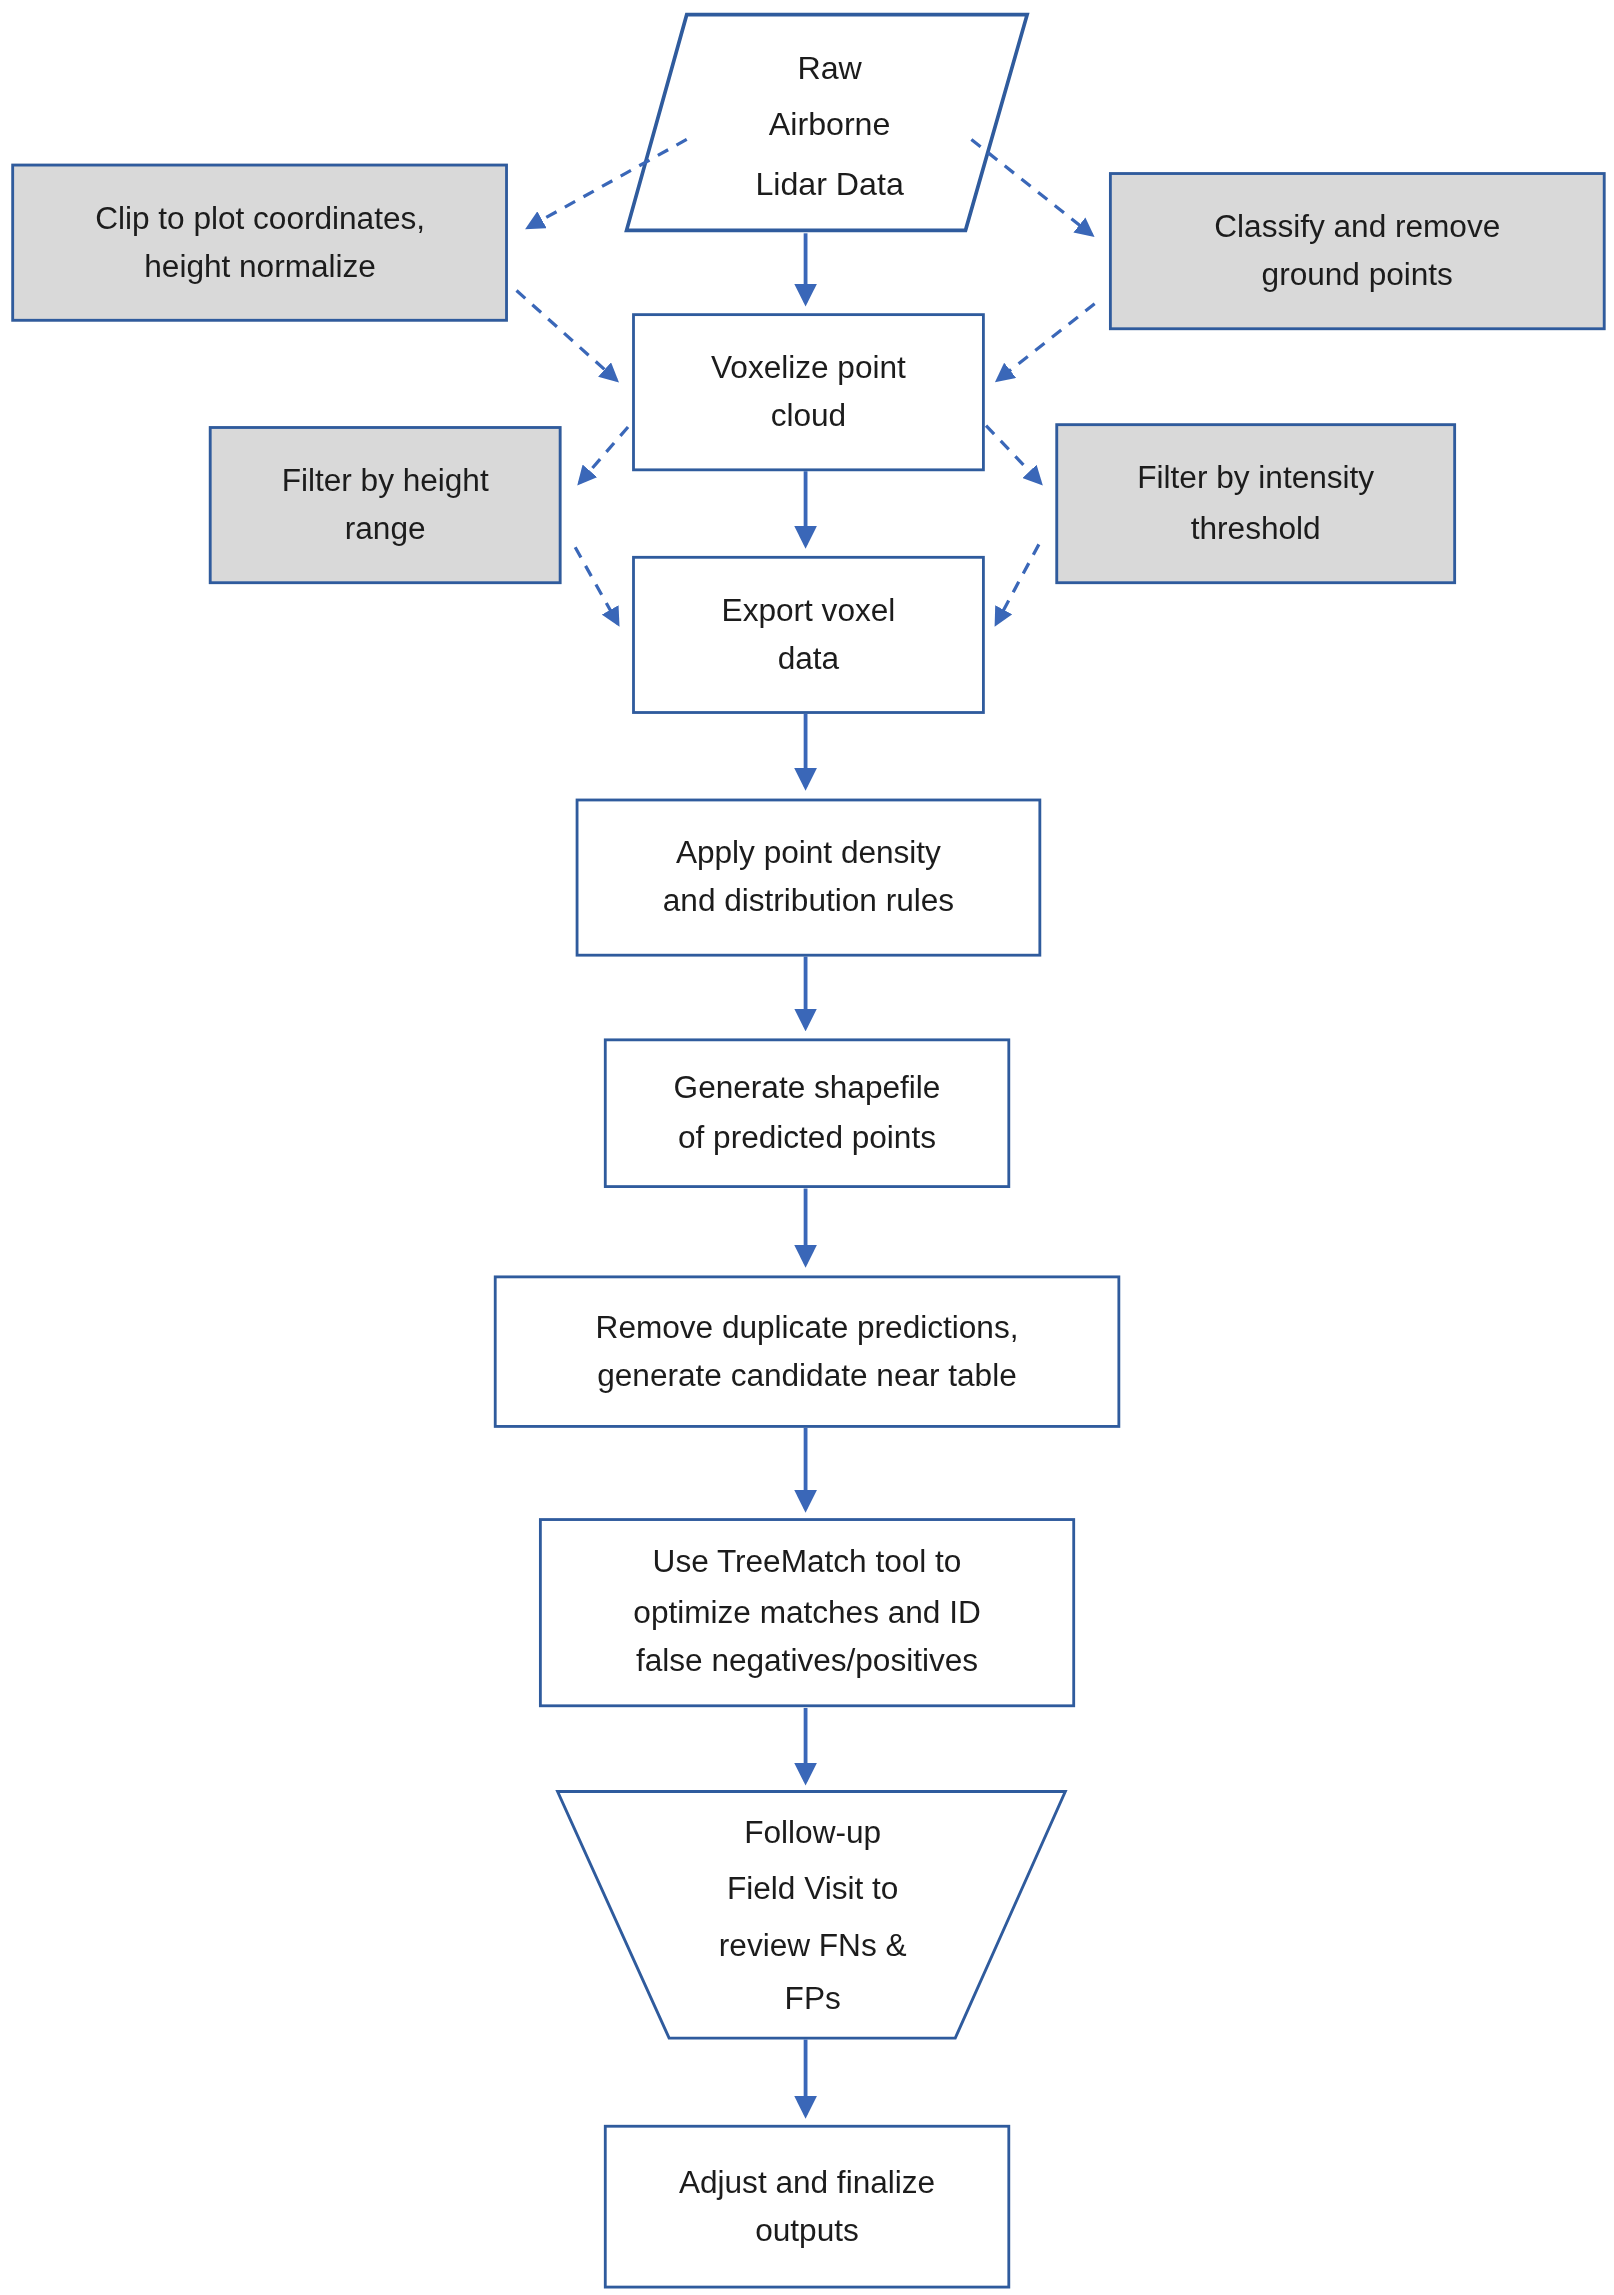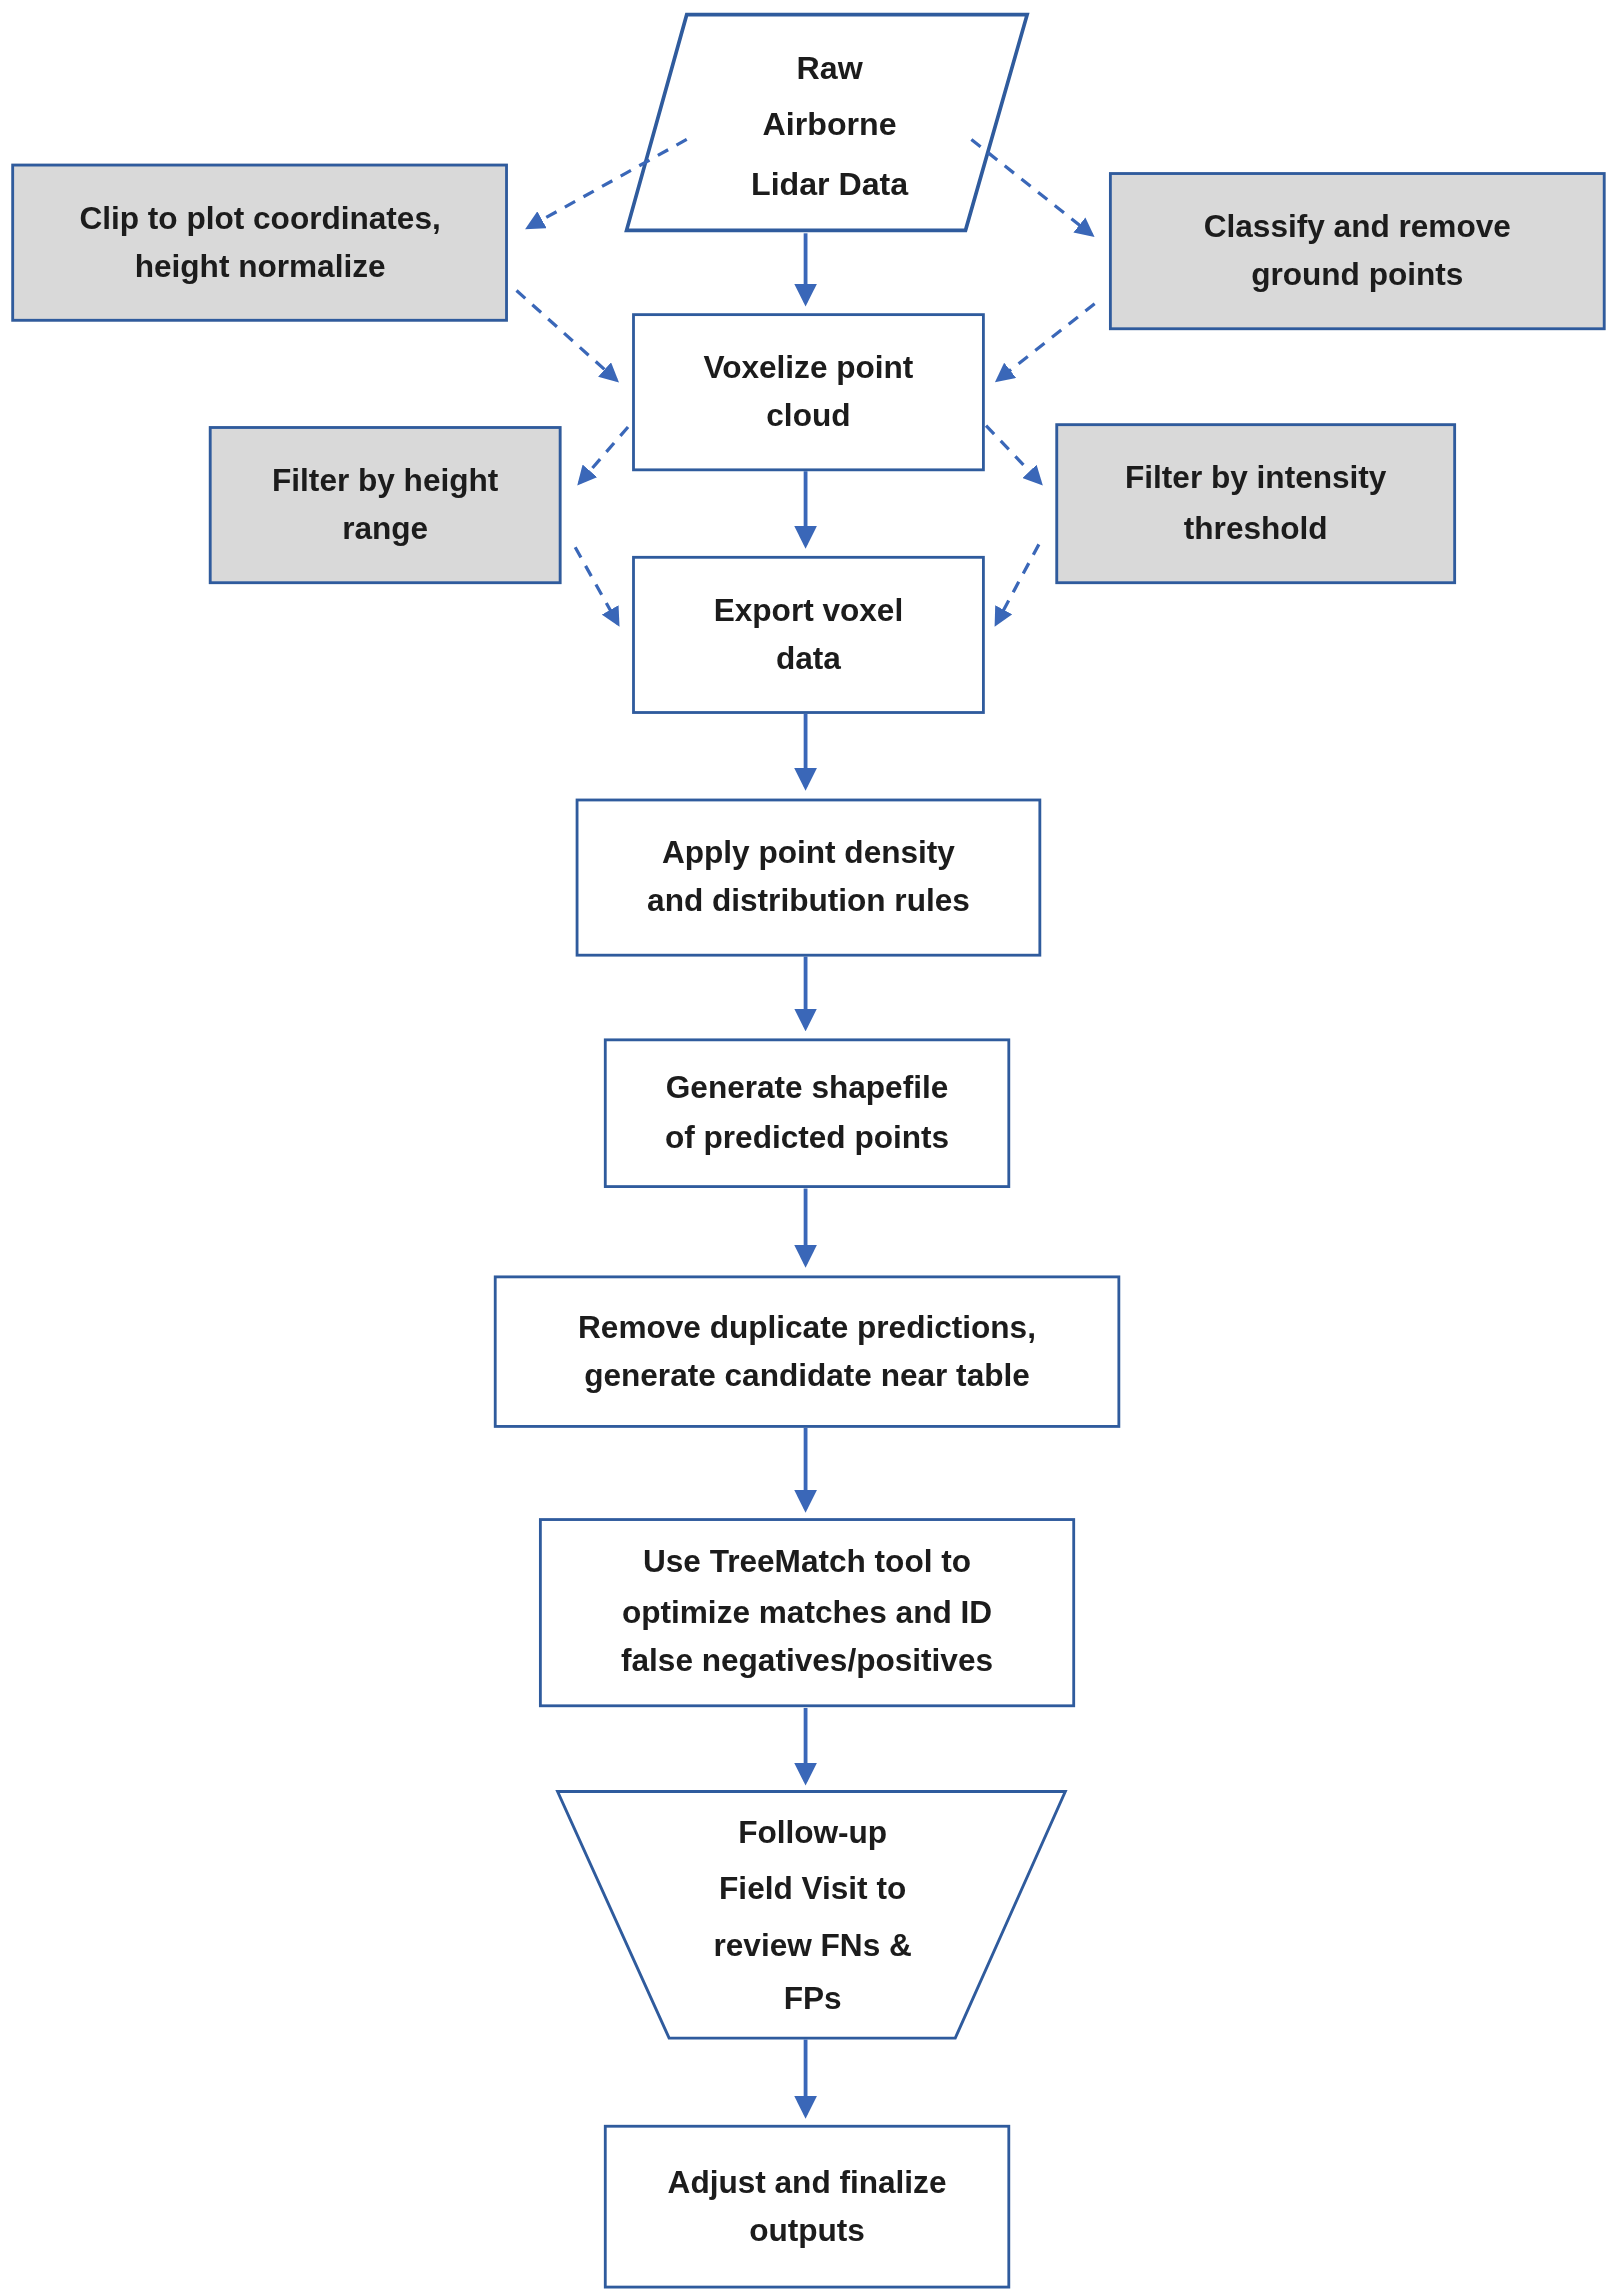--- a/index.html
+++ b/index.html
@@ -1,20 +1,19 @@
 <!DOCTYPE html>
 <html style="font-size:8.3px"><head>
 <meta charset="utf-8">
 <style>
   html, body { margin: 0; padding: 0; background: #ffffff; }
   #stage {
     width: 1615px; height: 2295px;
     overflow: hidden; background: #ffffff;
     position: relative;
-    font-weight: bold;
   }
   #canvas {
     width: 572px; height: 813px;
     position: relative;
     transform: scale(2.82182);
     transform-origin: 0 0;
     font-family: "Liberation Sans", sans-serif;
     background: #ffffff;
   }
   #connector-layer {

